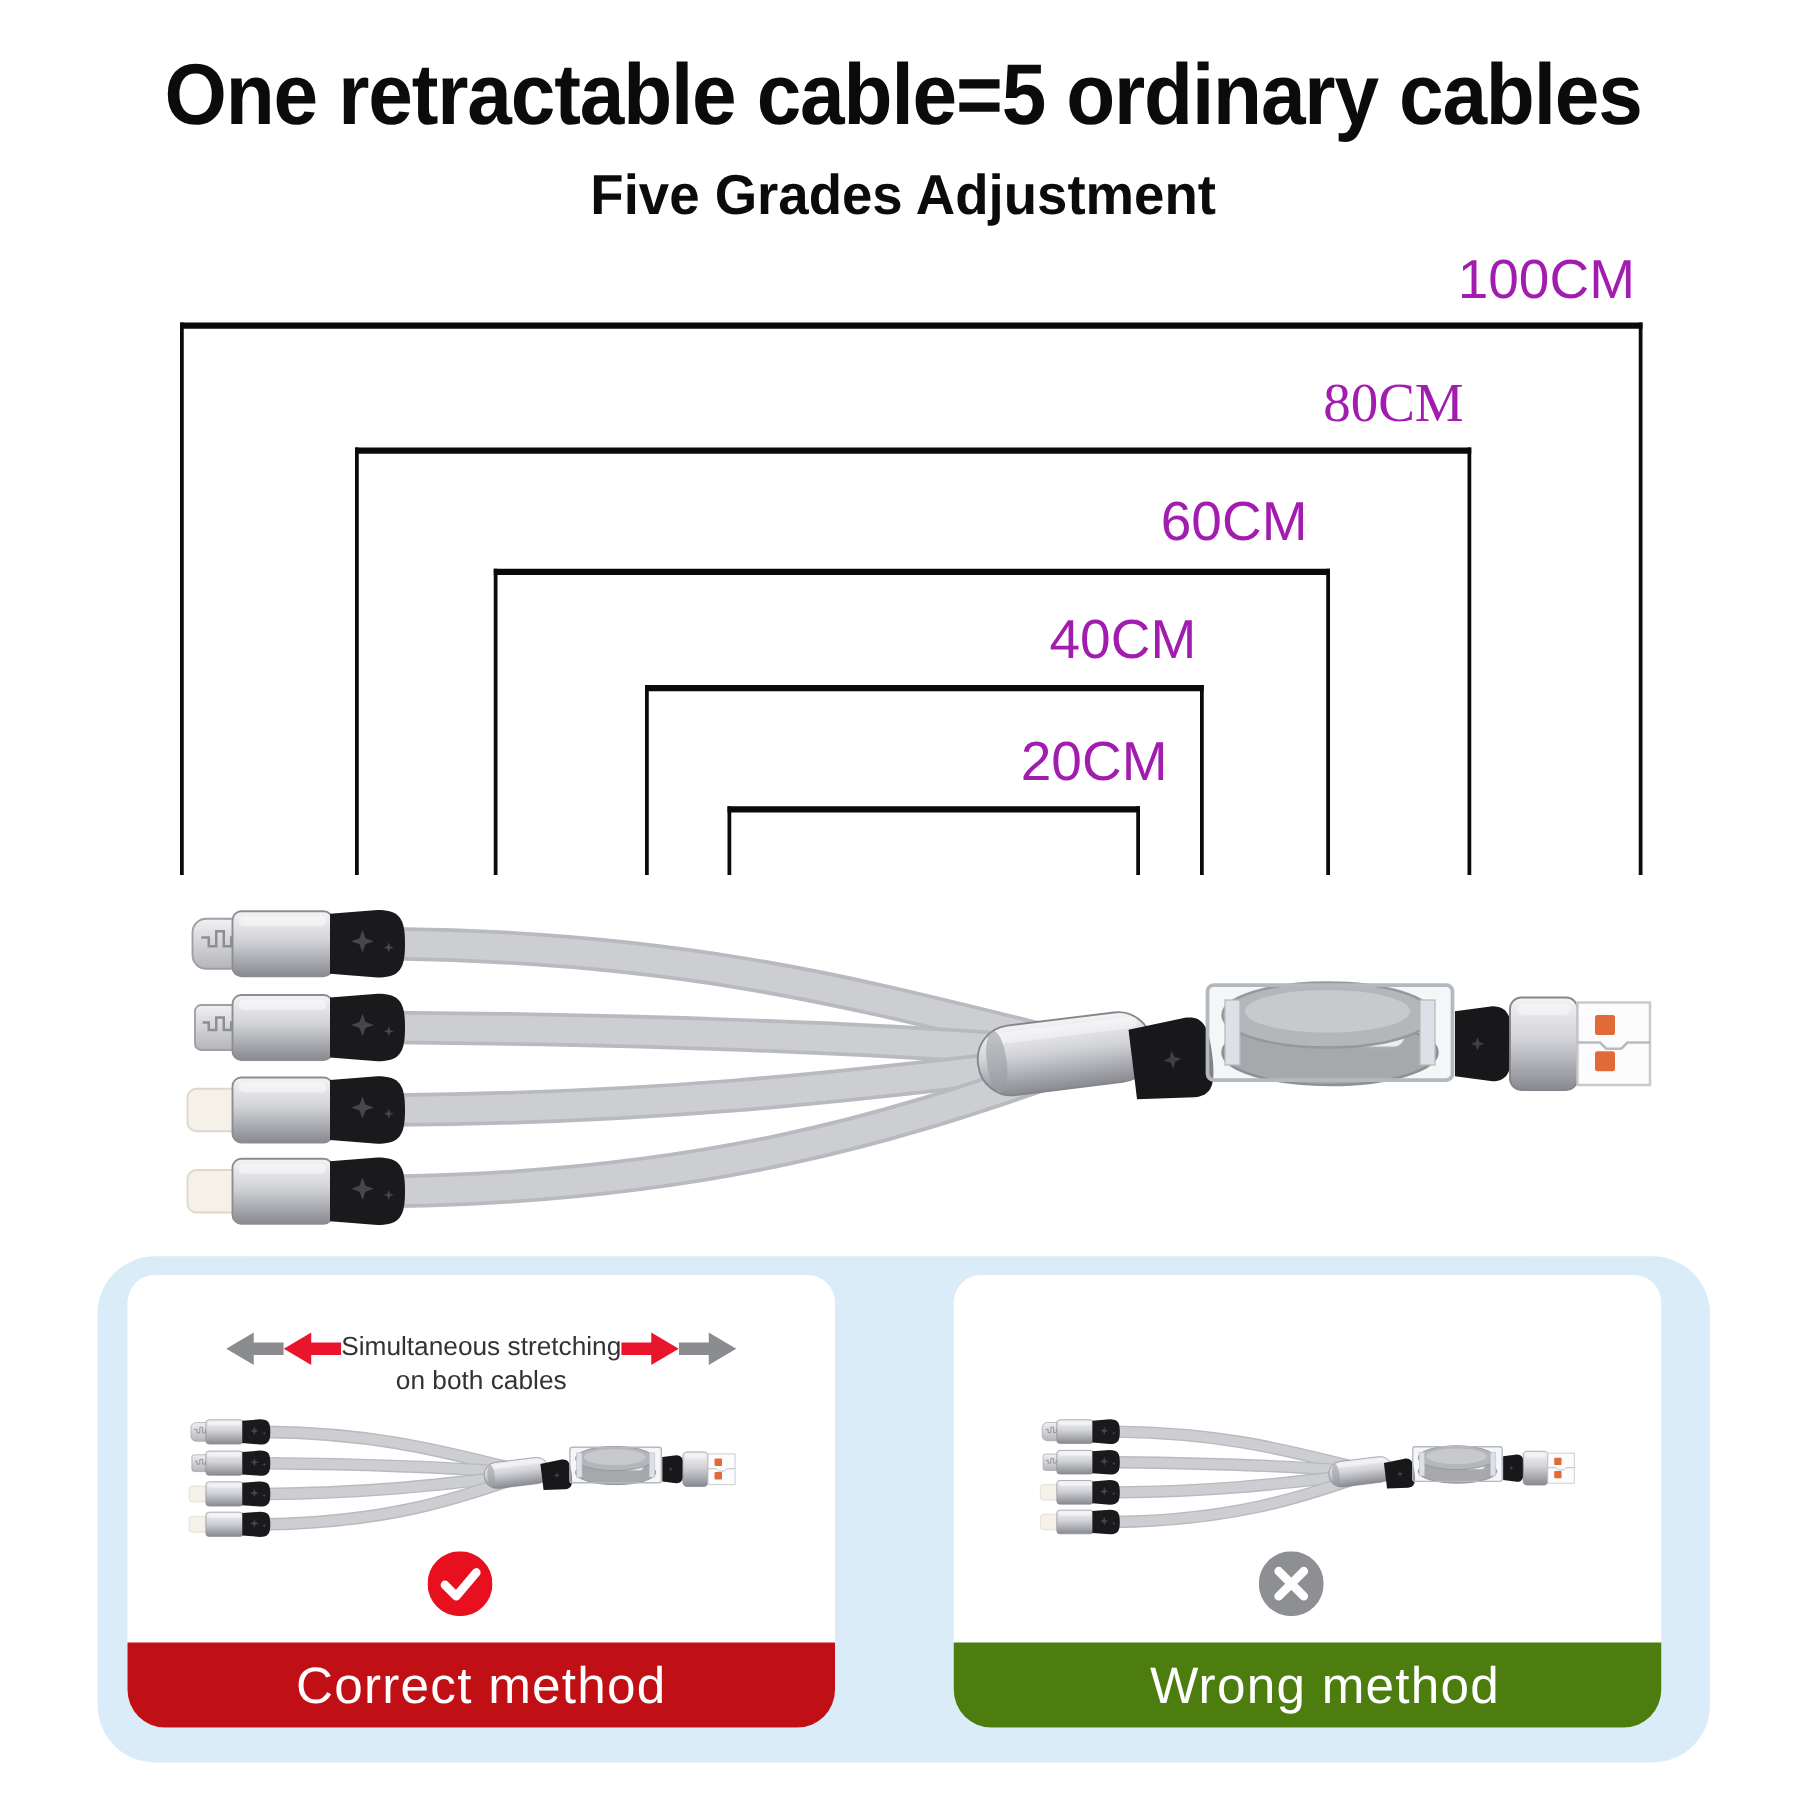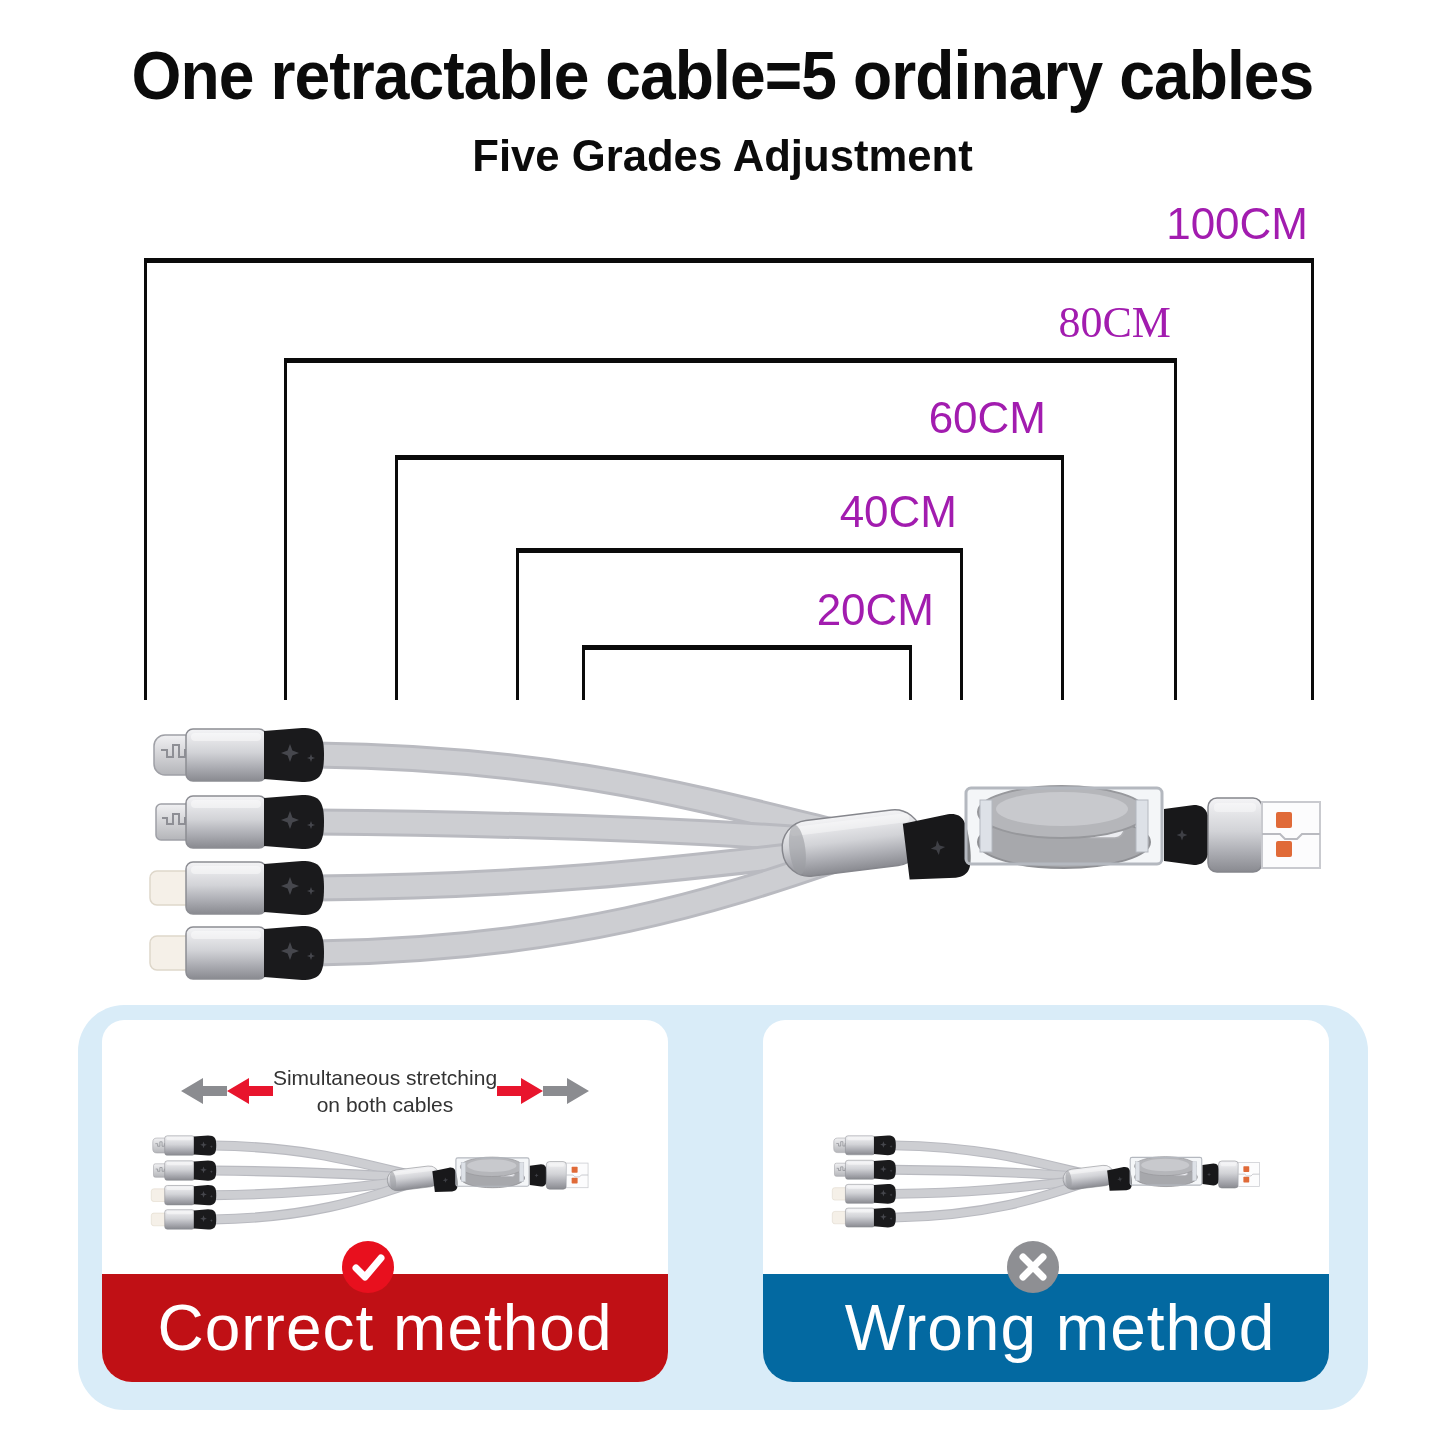--- a/index.html
+++ b/index.html
@@ -25,27 +25,27 @@
   .b3{left:395px;top:455px;width:663px; height:240px;}
   .b4{left:516px;top:548px;width:441px; height:147px;}
   .b5{left:582px;top:645px;width:324px; height:50px;}
 
   .main-cable{left:130px;top:700px;width:1260px;height:300px;}
 
   .bottom-bg{left:78px;top:1005px;width:1290px;height:405px;border-radius:46px;background:#d9ecf8;}
   .card{position:absolute;top:1020px;height:362px;background:#ffffff;border-radius:22px 22px 30px 30px;}
   .card-left{left:102px;width:566px;}
   .card-right{left:763px;width:566px;}
-  .banner{position:absolute;left:0;right:0;bottom:0;height:108px;border-radius:0 0 30px 30px;
-          display:flex;align-items:center;justify-content:center;color:#ffffff;font-size:64px;
+  .banner{position:absolute;left:0;right:0;bottom:0;height:68px;border-radius:0 0 30px 30px;
+          display:flex;align-items:center;justify-content:center;color:#ffffff;font-size:41px;
           letter-spacing:1px;white-space:nowrap;}
   .banner-correct{background:#c01015;}
-  .banner-wrong{background:#0369a1;padding-left:28px;}
-
-  .caption-row{position:absolute;top:44px;left:0;right:0;display:flex;align-items:center;
+  .banner-wrong{background:#4d7c0f;padding-left:28px;}
+
+  .caption-row{position:absolute;top:44px;left:0;right:0;display:flex;
                justify-content:center;gap:0;}
   .caption{font-size:21px;line-height:1.3;text-align:center;color:#333333;}
   .arrow{width:46px;height:30px;display:block;}
   .pause-bar{width:11px;height:34px;border-radius:2px;}
   .bar-light{background:#c9cacd;}
   .bar-dark{background:#737478;}
 
   .mini-left{left:41px;top:105px;width:472px;height:112px;position:absolute;}
   .mini-right{left:62px;top:105px;width:460px;height:110px;position:absolute;}
 

